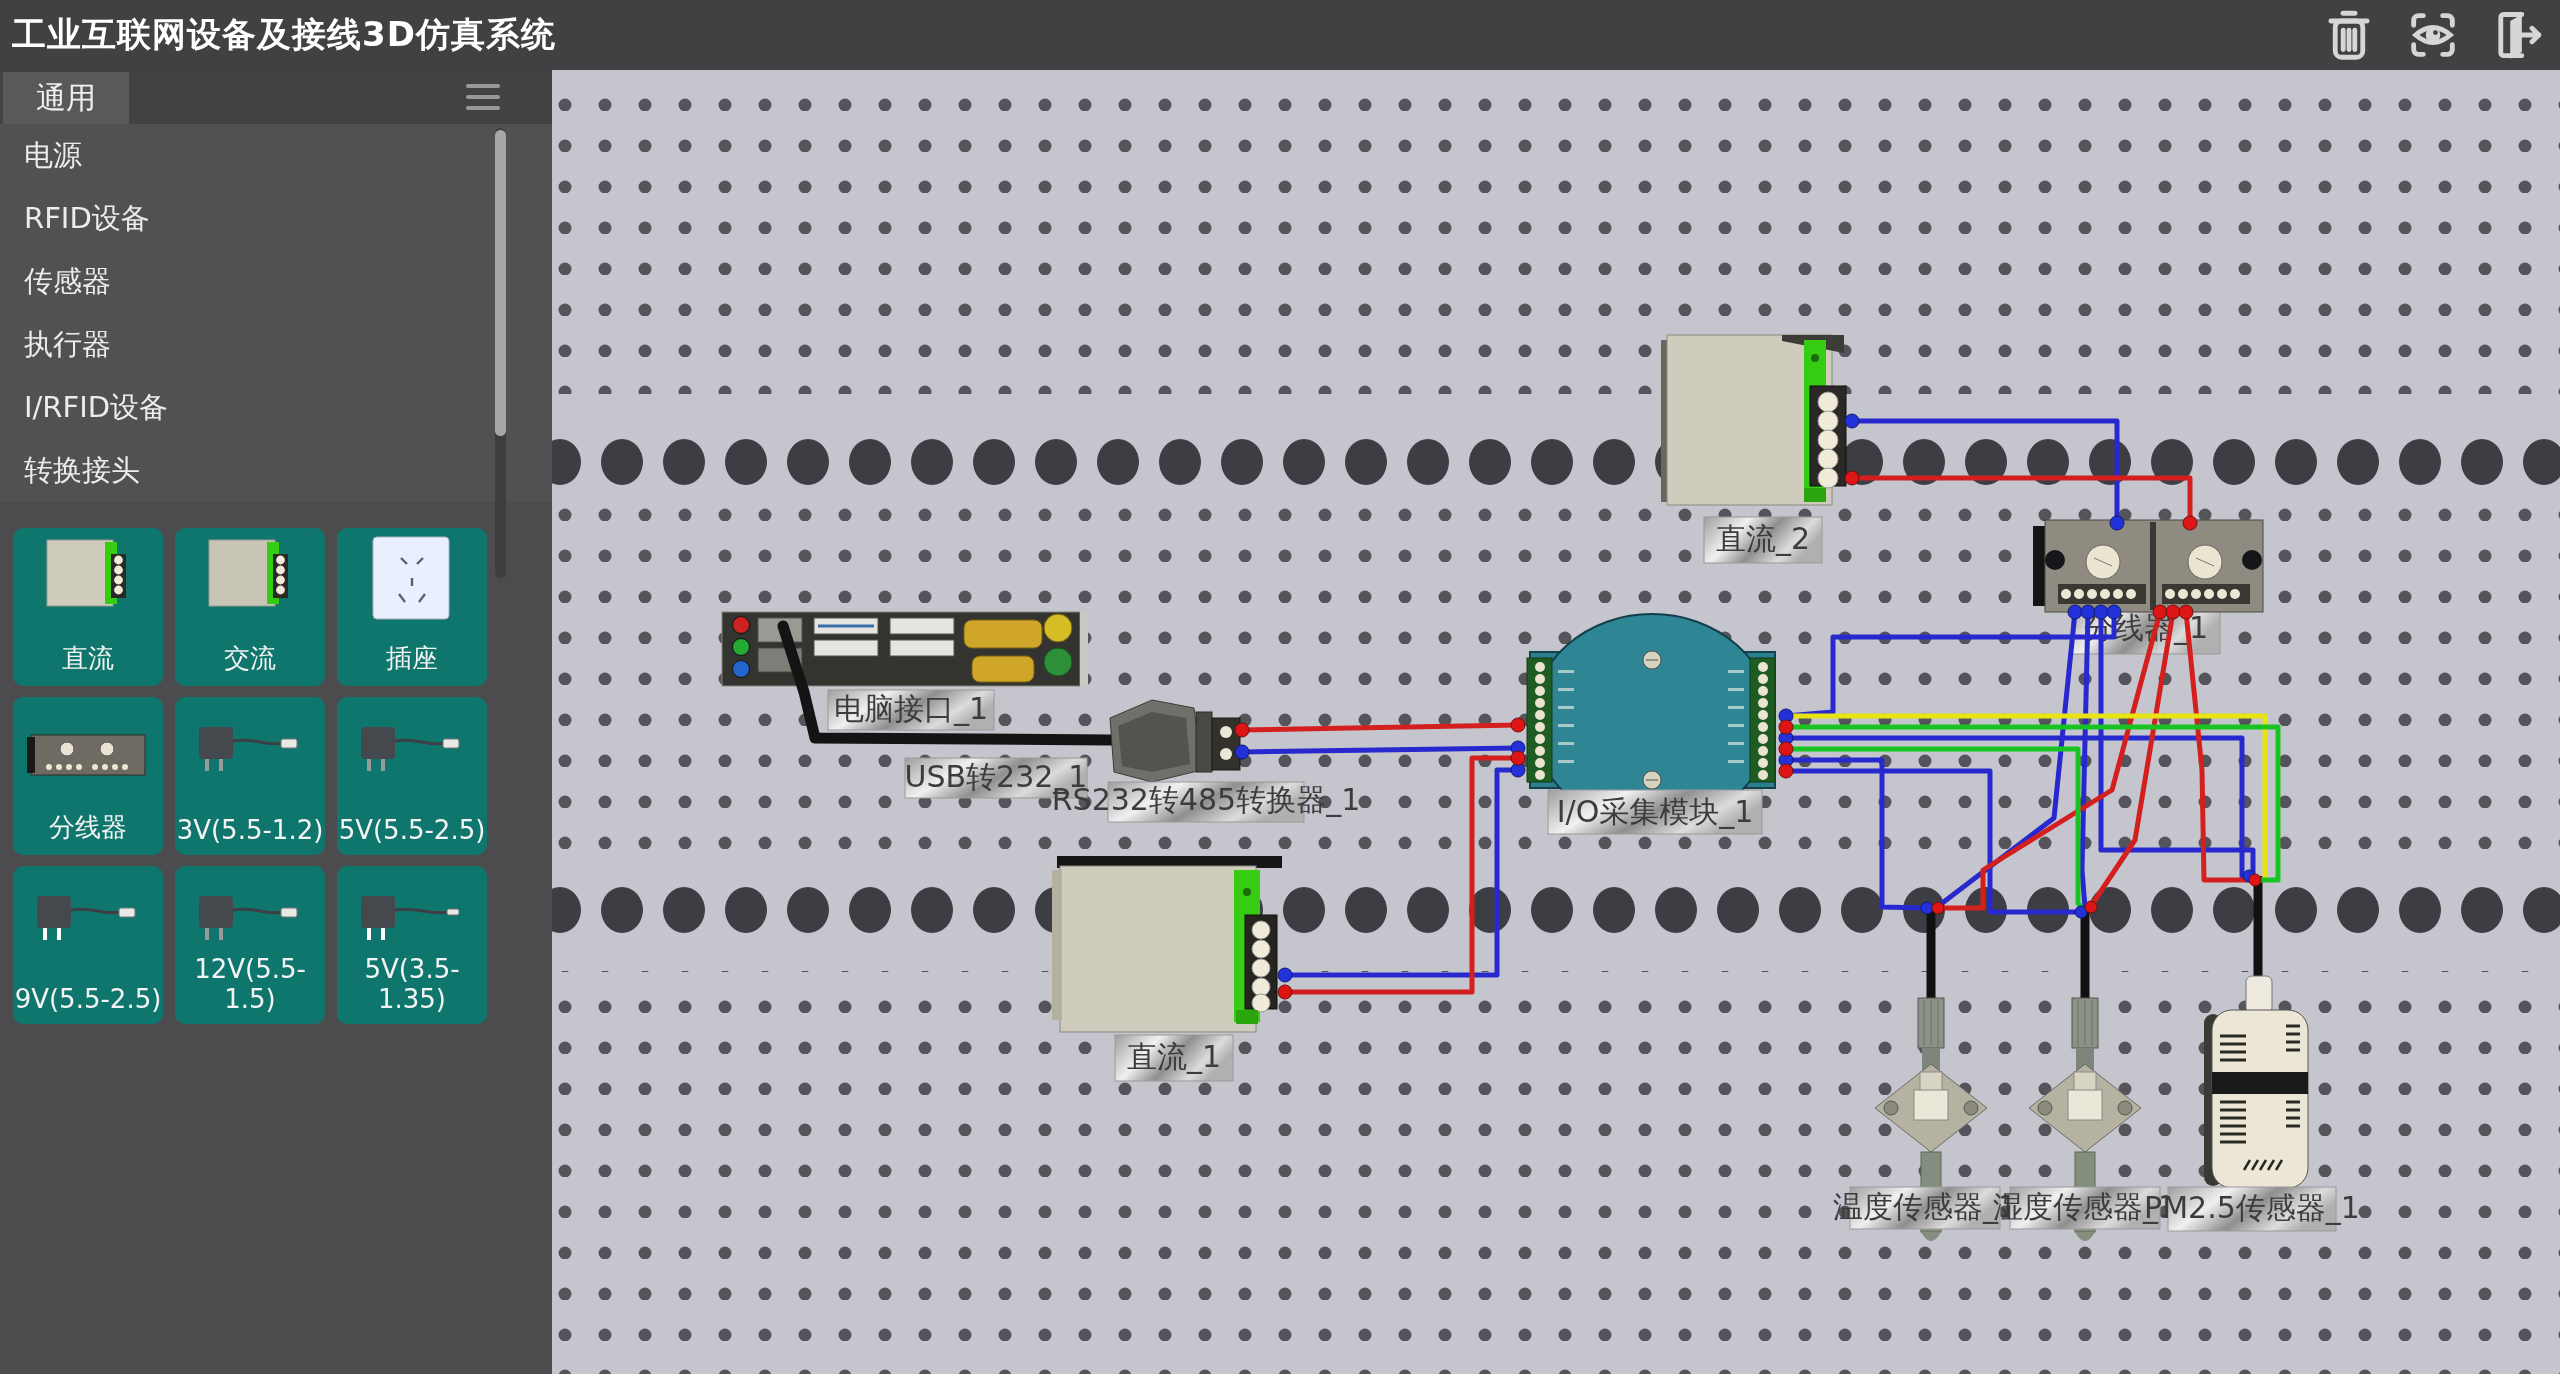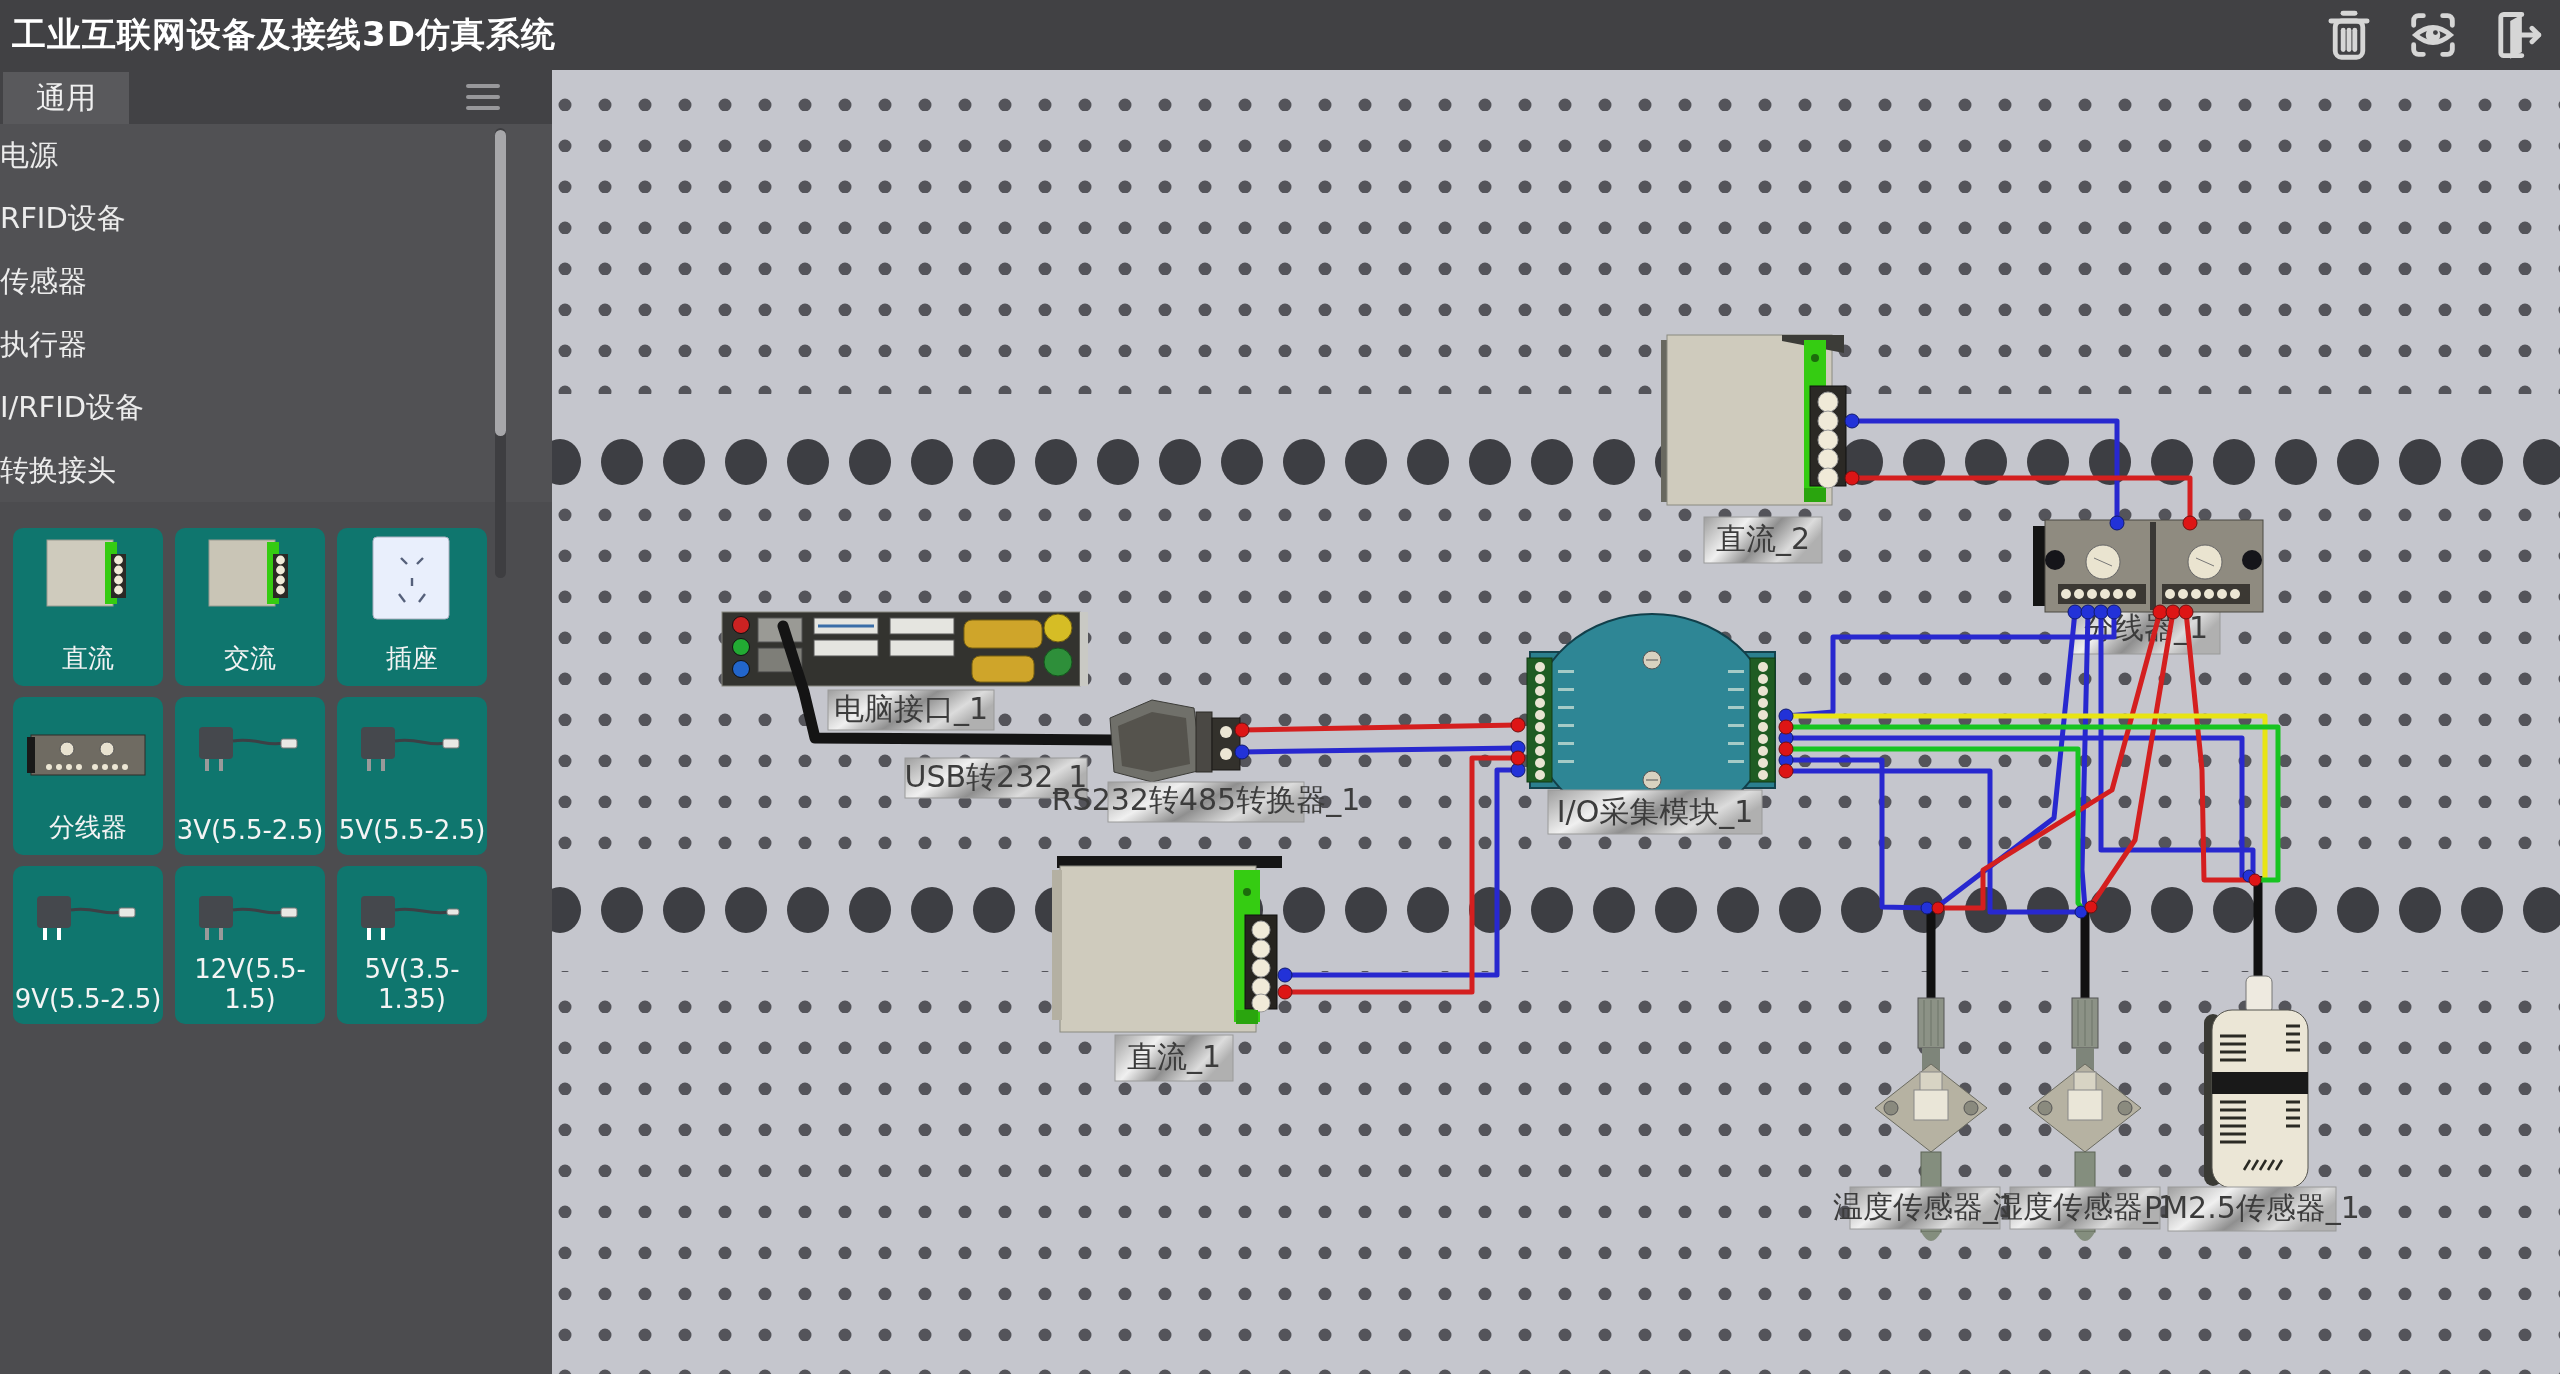--- a/index.html
+++ b/index.html
@@ -13,21 +13,21 @@
   .tb-icon{width:58px;height:58px;display:block;cursor:pointer;}
 
   
   .sidebar{position:absolute;left:0;top:70px;width:552px;height:1304px;background:#4c4c4f;}
   .tabrow{position:absolute;left:0;top:0;width:552px;height:54px;background:#424245;}
   .tab{position:absolute;left:3px;top:2px;width:126px;height:52px;background:#59595c;color:#f0f0f0;
        font-size:30px;display:flex;align-items:center;justify-content:center;cursor:pointer;}
   .hamburger{position:absolute;right:52px;top:14px;width:34px;height:26px;cursor:pointer;}
   .hamburger span{display:block;height:4px;background:#98989b;margin-bottom:7px;border-radius:2px;}
   .catlist{position:absolute;left:0;top:54px;width:552px;background:#515154;}
-  .cat-item{height:63px;line-height:63px;color:#ececec;font-size:29px;cursor:pointer;}
+  .cat-item{height:63px;line-height:63px;padding-left:24px;color:#ececec;font-size:29px;cursor:pointer;}
   .scroll-track{position:absolute;right:46px;top:58px;width:11px;height:450px;background:#3e3e41;border-radius:6px;}
   .scroll-thumb{position:absolute;left:0;top:2px;width:11px;height:306px;background:#a7a7aa;border-radius:6px;cursor:pointer;}
   .cardgrid{position:absolute;left:13px;top:458px;width:510px;display:grid;grid-template-columns:150px 150px 150px;
             grid-auto-rows:158px;gap:11px 12px;}
   .card{background:#0f766e;border-radius:10px;position:relative;cursor:pointer;}
   .card .thumb{position:absolute;left:0;top:4px;width:150px;height:100px;}
   .card .card-label{position:absolute;left:0;bottom:10px;width:100%;text-align:center;color:#f4f4f4;font-size:26px;}
 
   
   .canvas{position:absolute;left:552px;top:70px;width:2008px;height:1304px;background:#c5c6cd;}
@@ -155,21 +155,21 @@
     </div>
 
     <div class="card">
       <svg class="thumb" viewBox="0 0 150 100">
         <rect x="24" y="26" width="34" height="32" rx="4" fill="#45484d"></rect>
         <rect x="30" y="58" width="4" height="12" fill="#9a9a9a"></rect>
             <rect x="44" y="58" width="4" height="12" fill="#9a9a9a"></rect>
         <path d="M58 40 C80 36 92 46 108 42" fill="none" stroke="#3c4045" stroke-width="3"></path>
         <rect x="106" y="38" width="16" height="9" rx="2" fill="#e8e8e4" stroke="#777"></rect>
       </svg>
-      <div class="card-label">3V(5.5-2.5)</div>
+      <div class="card-label">3V(5.5-1.2)</div>
     </div>
     <div class="card">
       <svg class="thumb" viewBox="0 0 150 100">
         <rect x="24" y="26" width="34" height="32" rx="4" fill="#45484d"></rect>
         <rect x="30" y="58" width="4" height="12" fill="#9a9a9a"></rect>
             <rect x="44" y="58" width="4" height="12" fill="#9a9a9a"></rect>
         <path d="M58 40 C80 36 92 46 108 42" fill="none" stroke="#3c4045" stroke-width="3"></path>
         <rect x="106" y="38" width="16" height="9" rx="2" fill="#e8e8e4" stroke="#777"></rect>
       </svg>
       <div class="card-label">5V(5.5-2.5)</div>

